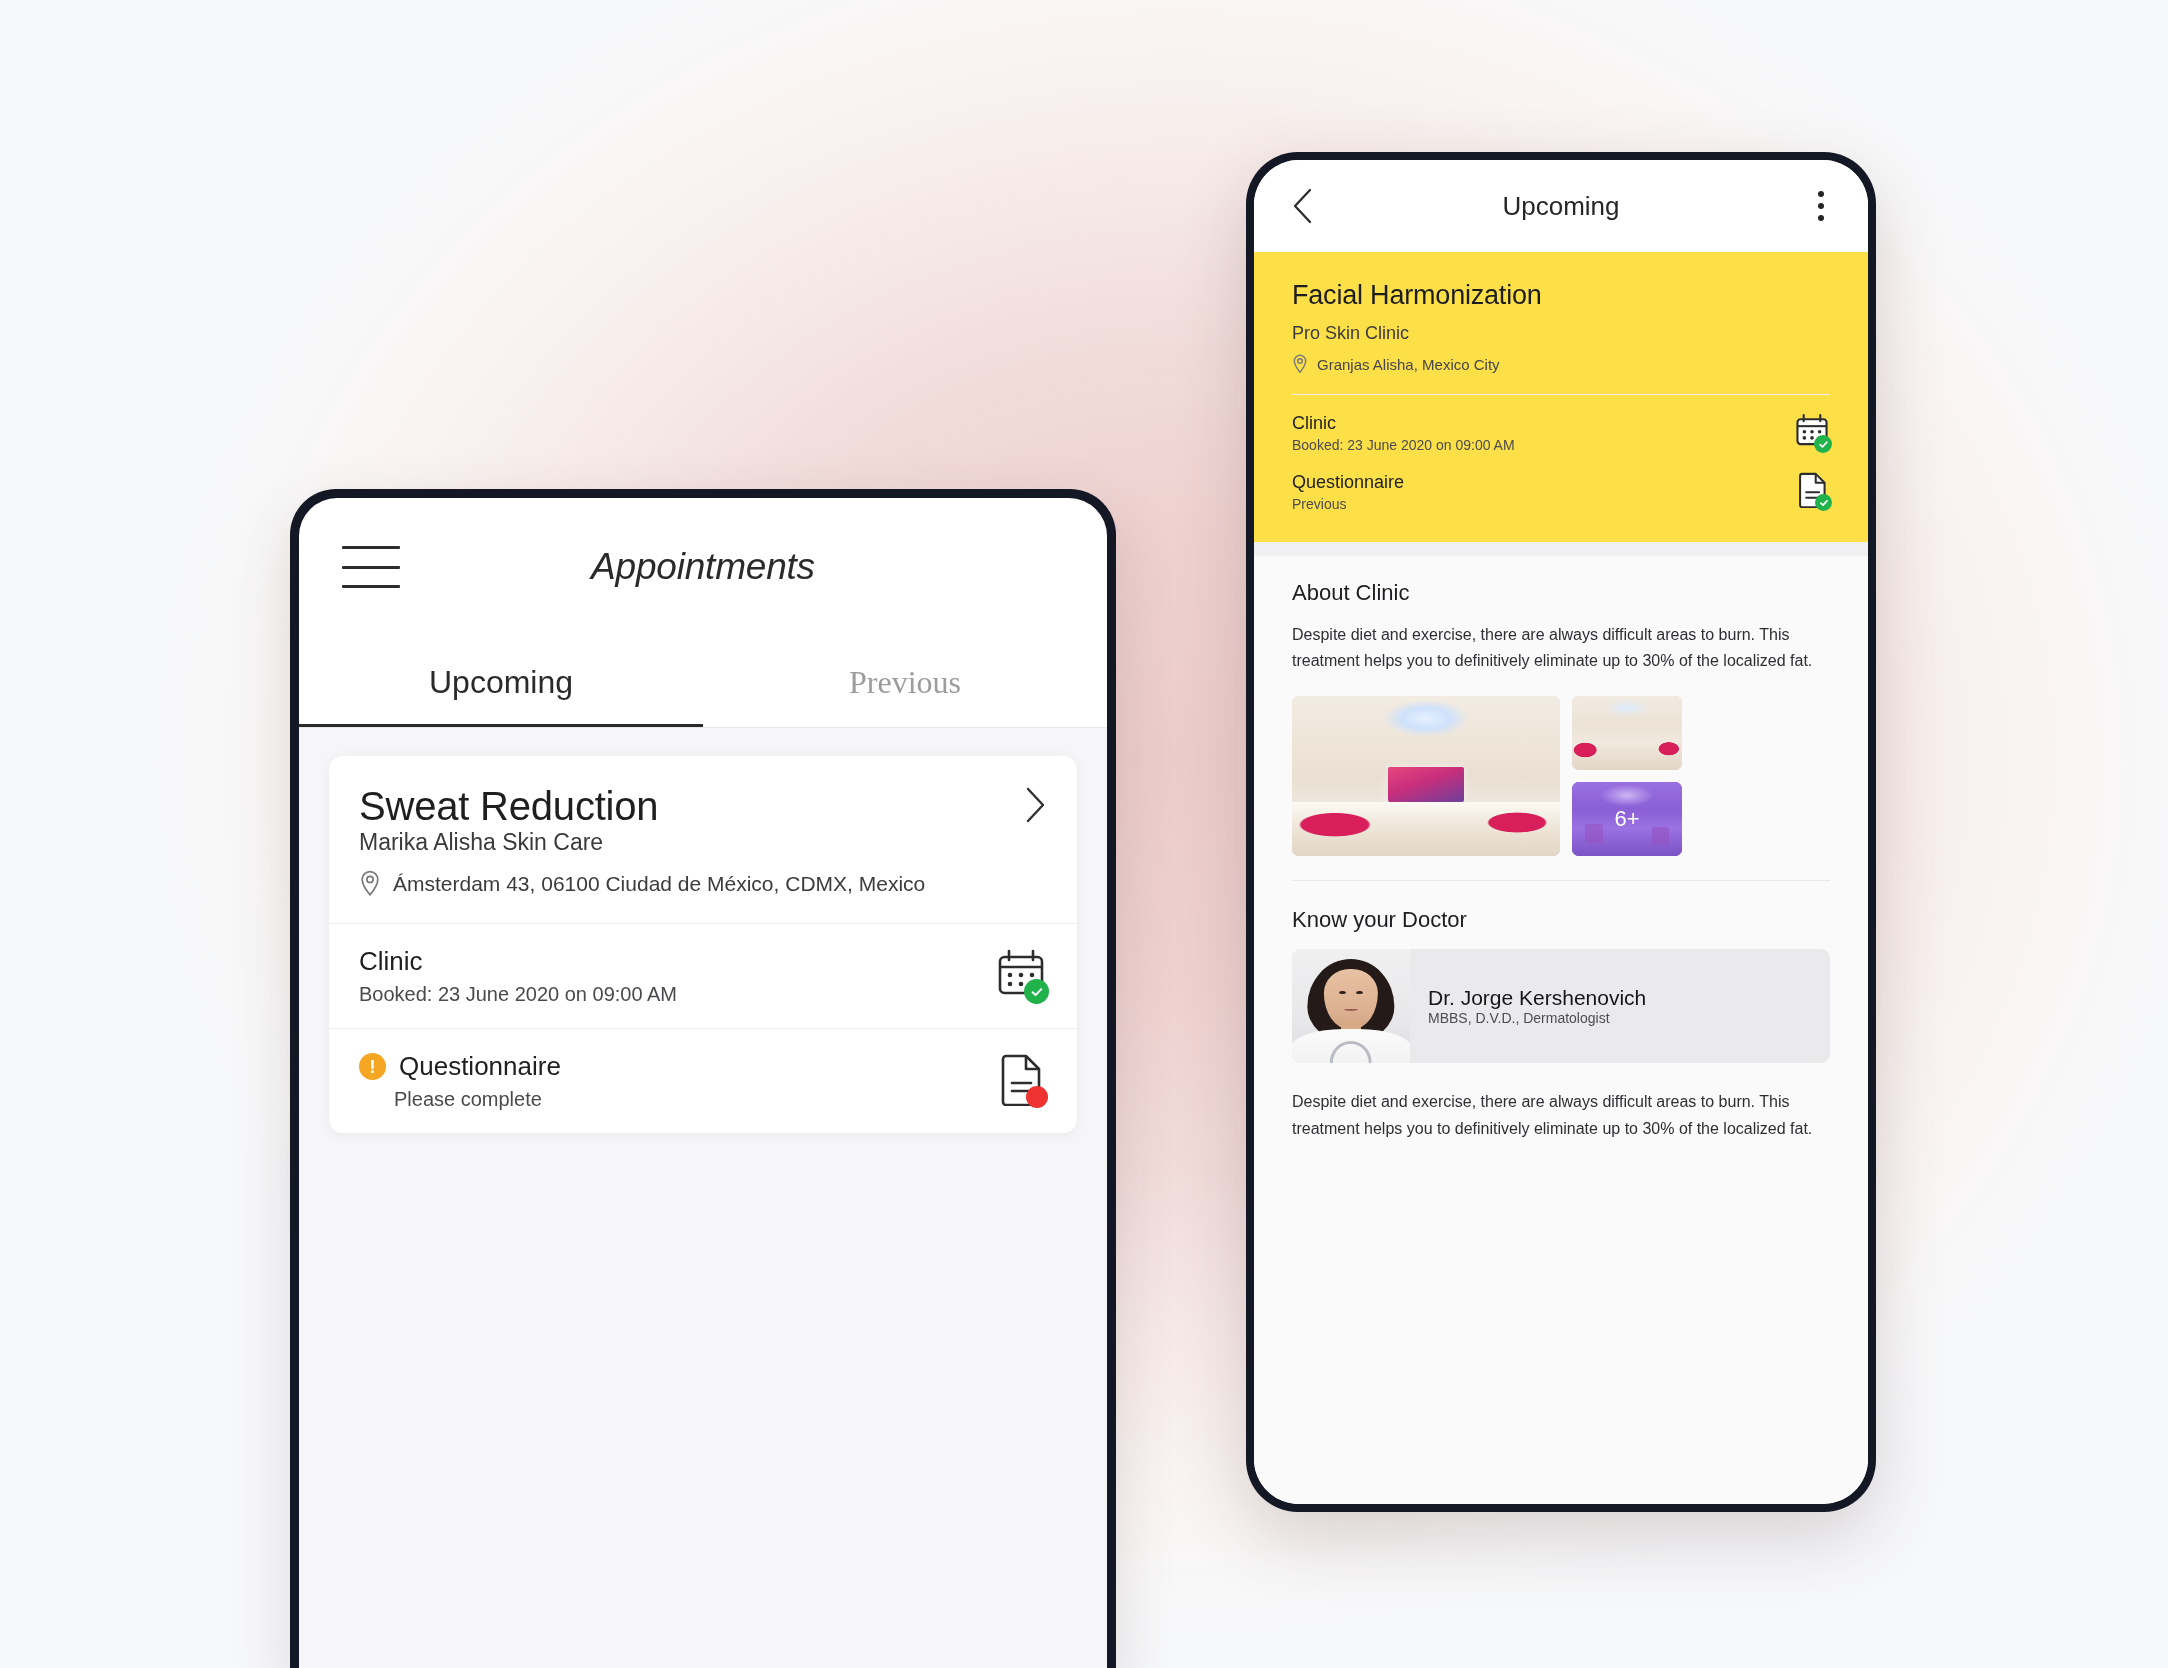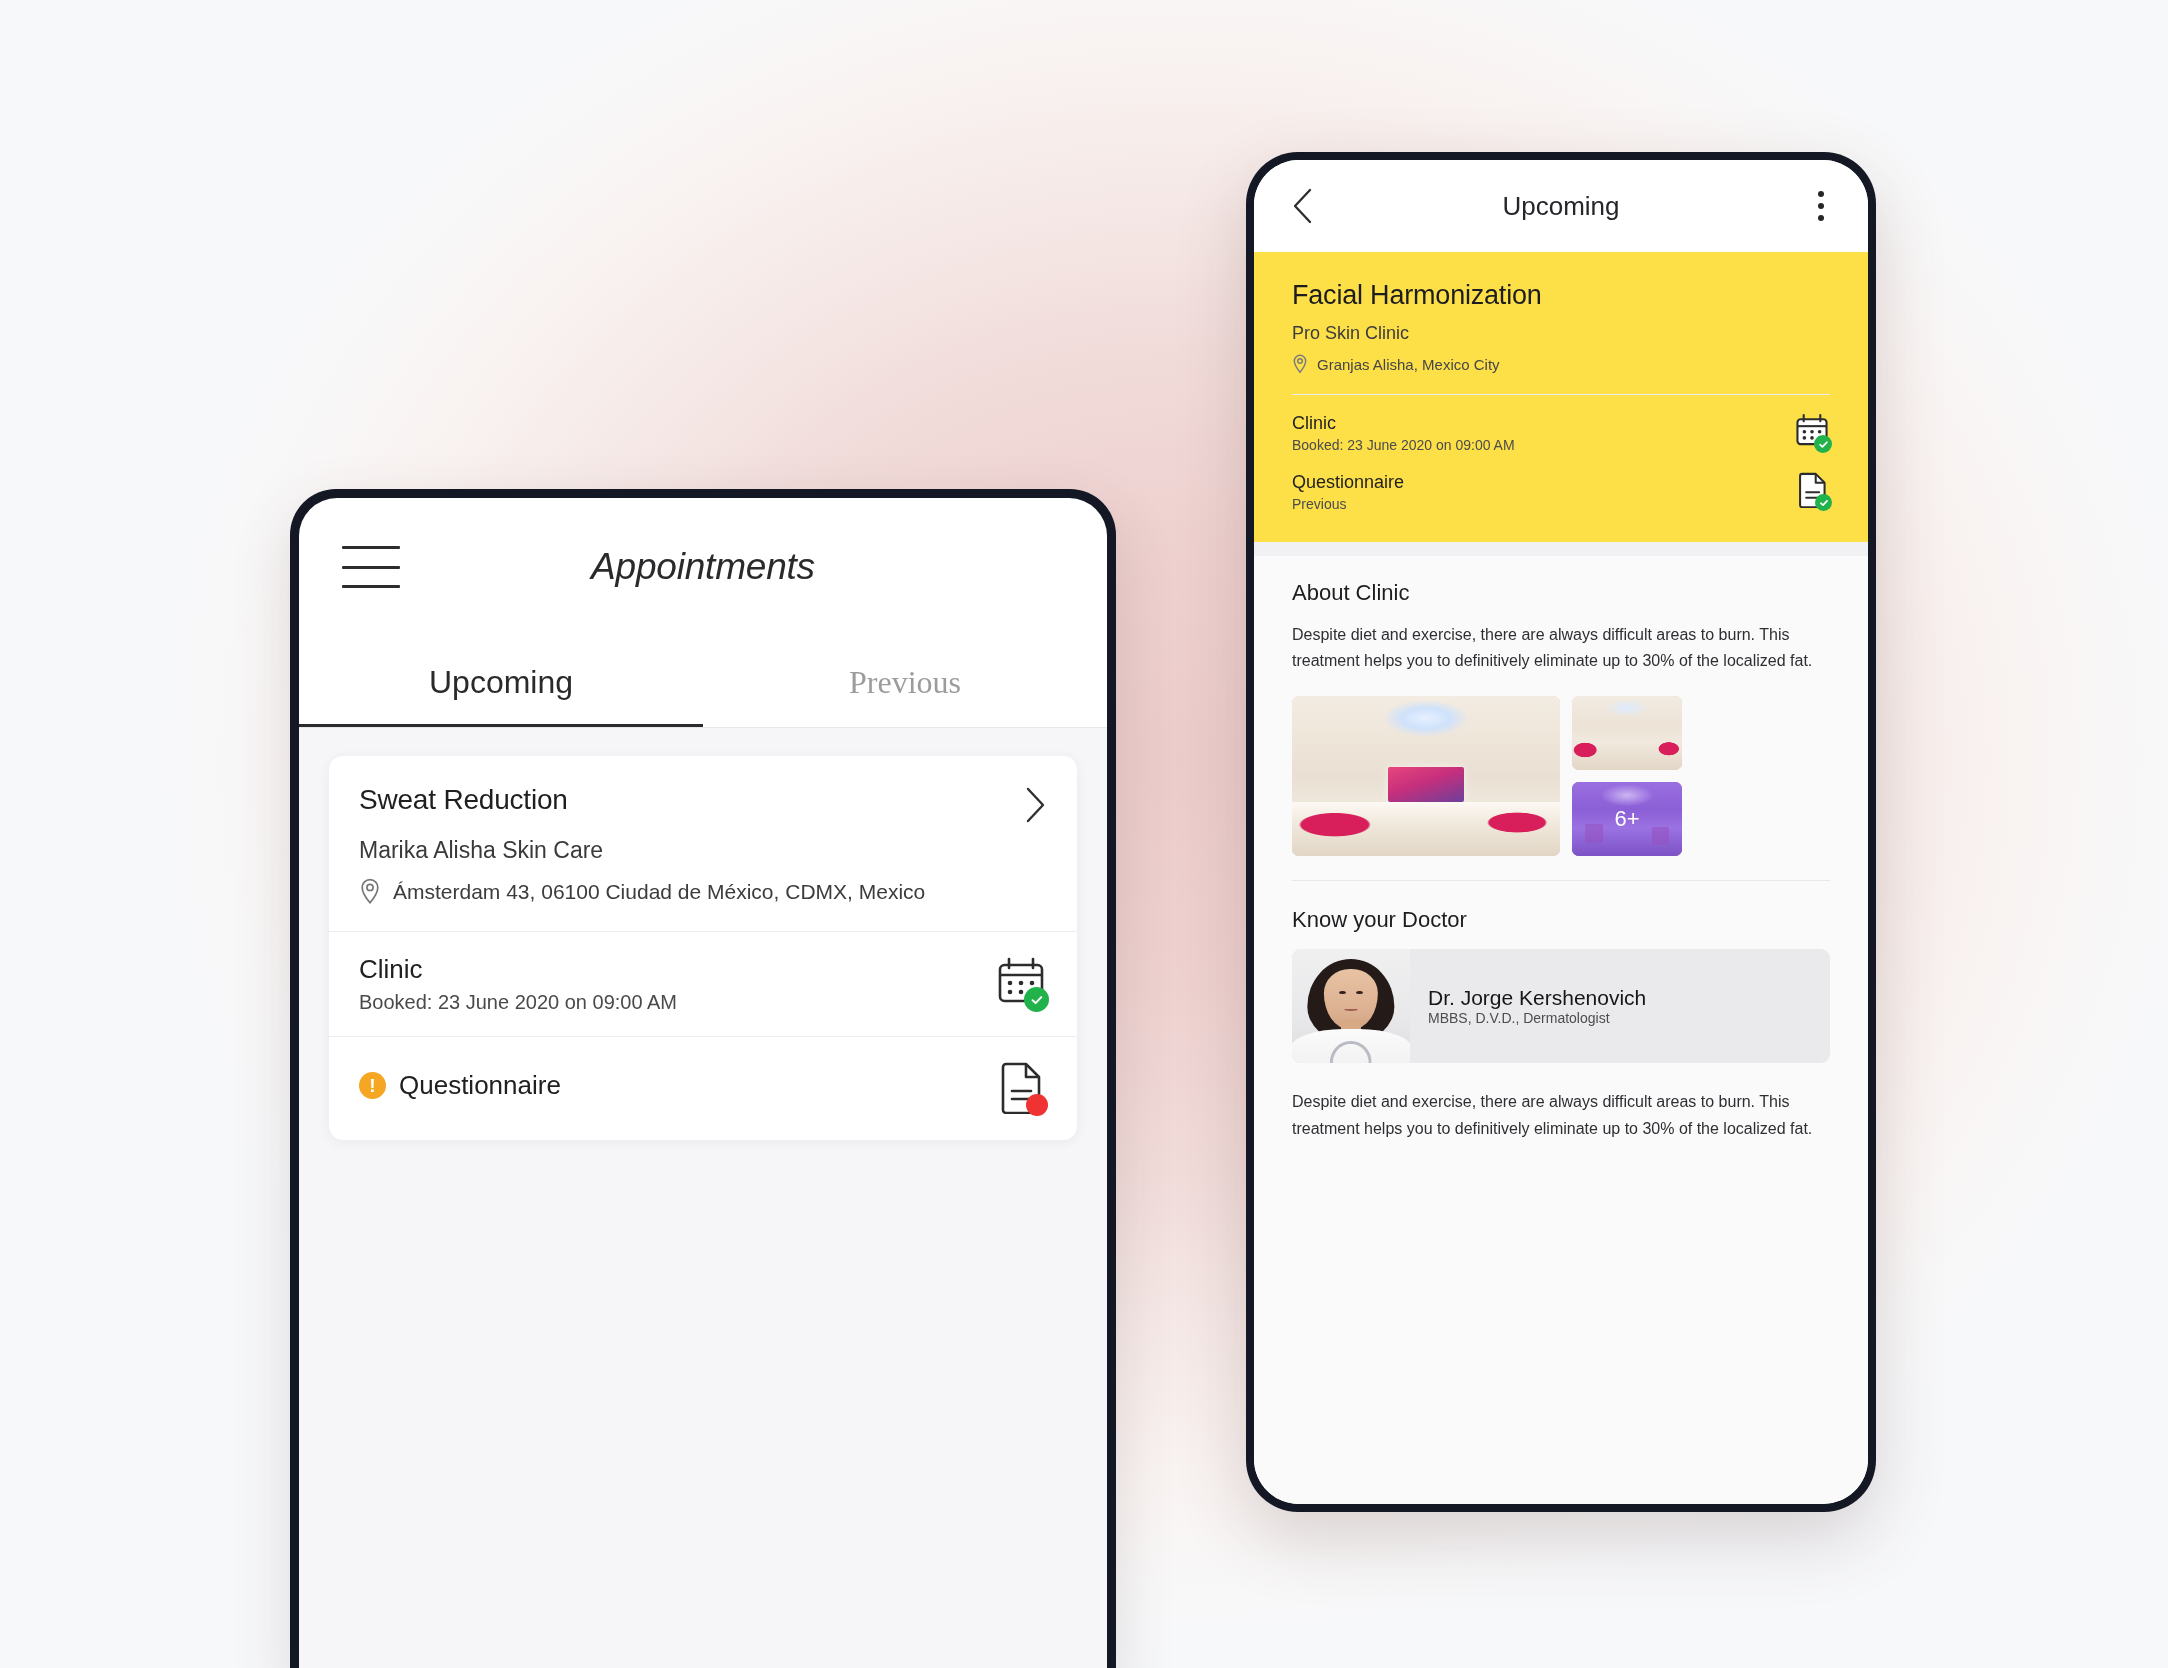--- a/index.html
+++ b/index.html
@@ -168,24 +168,24 @@
     border-radius: 14px;
     box-shadow: 0 2px 12px rgba(60,50,50,0.07);
     overflow: hidden;
   }
 
   .l-card-head {
     padding: 28px 30px 26px 30px;
     position: relative;
   }
   .l-card-title {
-    font-size: 28px;
+    font-size: 40px;
     color: #1f1f21;
     letter-spacing: -0.2px;
-    margin-bottom: 21px;
+    margin-bottom: 0;
     padding-right: 60px;
   }
   .l-card-sub {
     font-size: 23px;
     color: #3a3a3c;
     margin-bottom: 14px;
   }
   .l-card-addr {
     display: flex;
     align-items: center;
@@ -638,20 +638,21 @@
           </div>
 
           <div class="l-row">
             <div class="l-row-texts">
               <div class="l-row-label">
                 <span class="warn-dot">
                   <span>!</span>
                 </span>
                 <span>Questionnaire</span>
               </div>
+              <div class="l-row-value indent">Please complete</div>
             </div>
             <div class="badge-wrap">
               <svg width="50" height="54" viewBox="0 0 50 54" fill="none">
                 <path d="M9 4 h20 l13 13 v33 a3 3 0 0 1 -3 3 h-30 a3 3 0 0 1 -3 -3 v-43 a3 3 0 0 1 3 -3 z" stroke="#2c2c2f" stroke-width="2.6" fill="#fff" stroke-linejoin="round"></path>
                 <path d="M29 4 v13 h13" stroke="#2c2c2f" stroke-width="2.6" fill="none" stroke-linejoin="round"></path>
                 <line x1="15" y1="31" x2="34" y2="31" stroke="#2c2c2f" stroke-width="2.6" stroke-linecap="round"></line>
                 <line x1="15" y1="39" x2="34" y2="39" stroke="#2c2c2f" stroke-width="2.6" stroke-linecap="round"></line>
               </svg>
               <span class="badge red" style="width:22px;height:22px;right:-1px;bottom:2px;"></span>
             </div>

